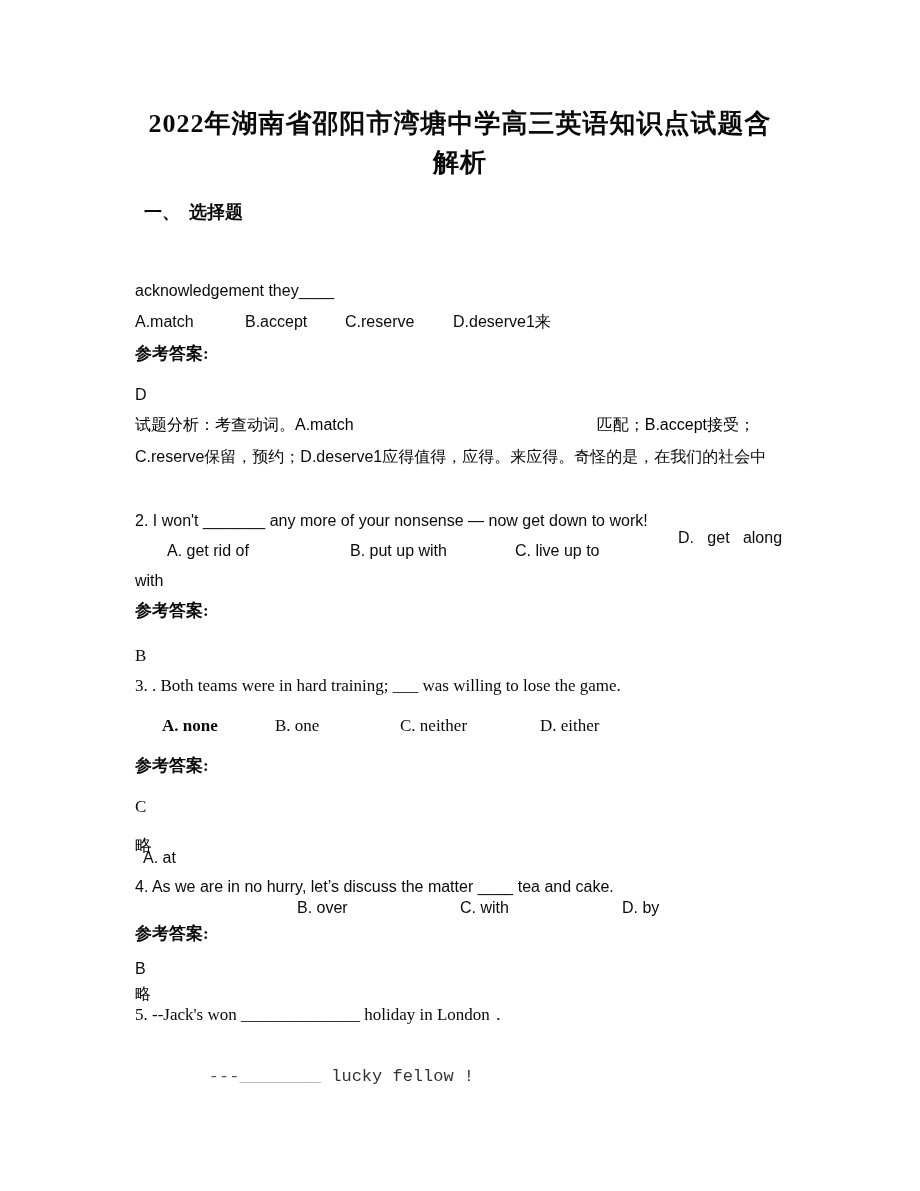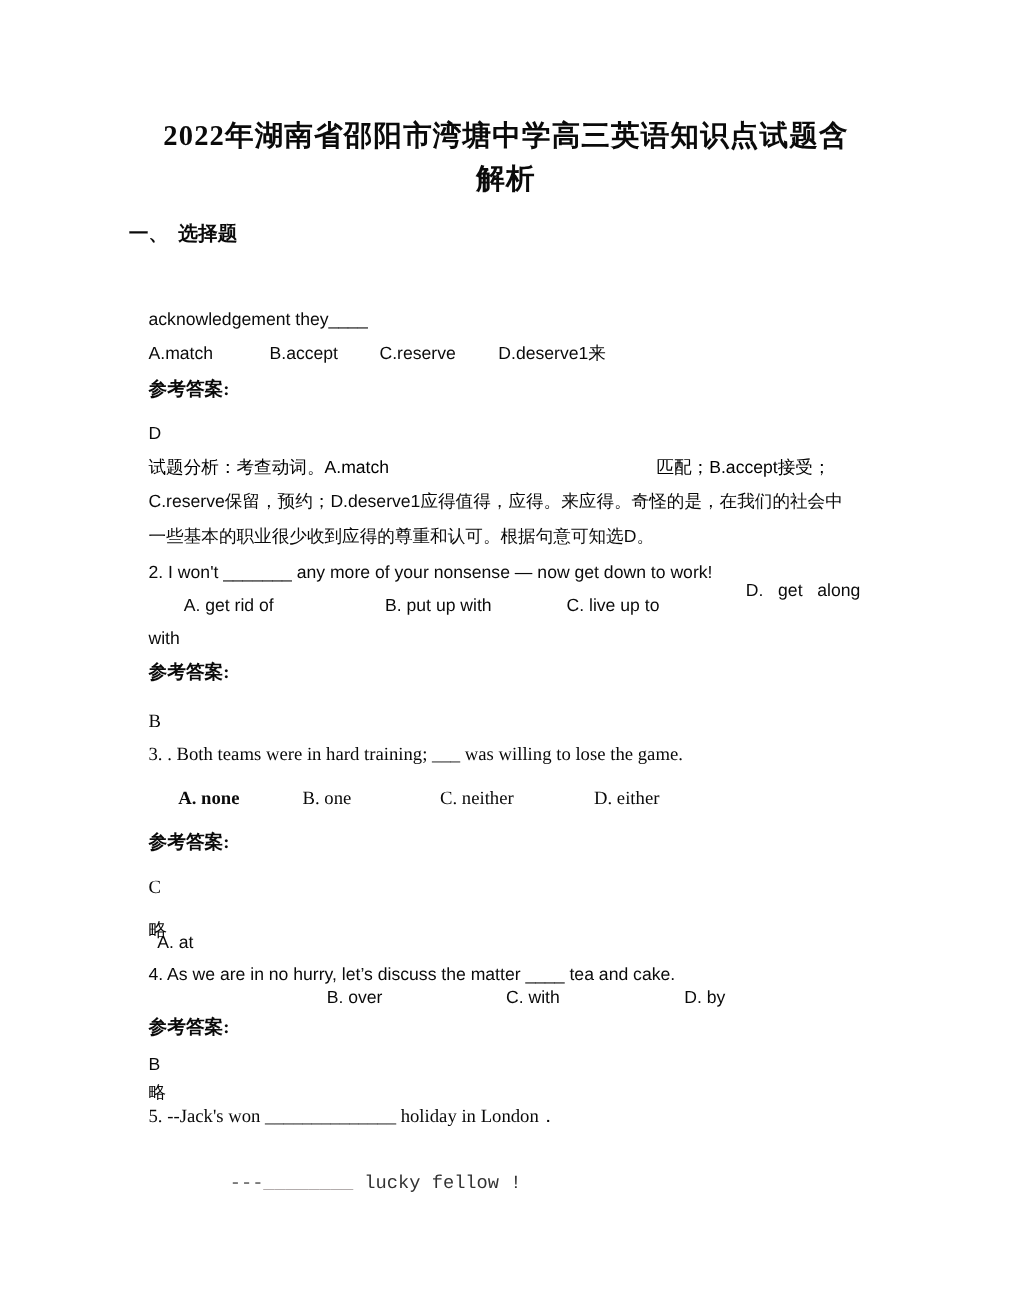--- a/index.html
+++ b/index.html
@@ -55,35 +55,34 @@
   .reply-text   { color: #333333; }
 </style>
 </head>
 <body>
 
 <div id="page">
 
   <div class="line title" style="top:108px;">2022年湖南省邵阳市湾塘中学高三英语知识点试题含</div>
   <div class="line title" style="top:147px;">解析</div>
 
-  <div class="line section-head" style="left:117px; top:202px;">一、  选择题</div>
+  <div class="line section-head" style="left:144px; top:202px;">一、  选择题</div>
 
   <div class="line sans" style="left:135px; top:281px;">acknowledgement they____</div>
   <div class="line sans" style="left:135px; top:312px;">A.match</div>
   <div class="line sans" style="left:245px; top:312px;">B.accept</div>
   <div class="line sans" style="left:345px; top:312px;">C.reserve</div>
   <div class="line sans" style="left:453px; top:312px;">D.deserve1来</div>
   <div class="line ref-label" style="left:135px; top:344px;">参考答案:</div>
   <div class="line sans" style="left:135px; top:385px;">D</div>
   <div class="analysis-row sans" style="top:415px;">
     <span>试题分析：考查动词。A.match</span>
     <span>匹配；B.accept接受；</span>
   </div>
   <div class="line sans" style="left:135px; top:447px;">C.reserve保留，预约；D.deserve1应得值得，应得。来应得。奇怪的是，在我们的社会中</div>
-  <div class="line sans" style="left:135px; top:479px;">一些基本的职业很少收到应得的尊重和认可。根据句意可知选D。</div>
 
   <div class="line sans" style="left:135px; top:511px;">2. I won't _______ any more of your nonsense — now get down to work!</div>
   <div class="line sans" style="left:167px; top:541px;">A. get rid of</div>
   <div class="line sans" style="left:350px; top:541px;">B. put up with</div>
   <div class="line sans" style="left:515px; top:541px;">C. live up to</div>
   <div class="line sans" style="left:678px; top:528px;">D.   get   along</div>
   <div class="line sans" style="left:135px; top:571px;">with</div>
   <div class="line ref-label" style="left:135px; top:601px;">参考答案:</div>
   <div class="line serif" style="left:135px; top:646px;">B</div>
 

